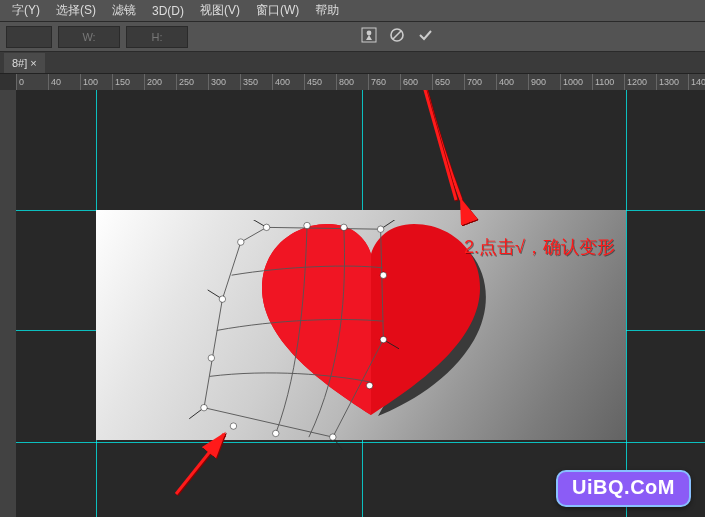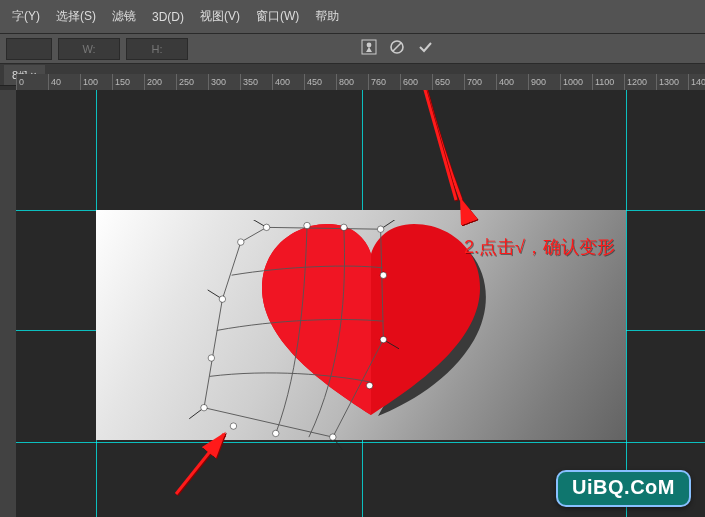--- a/index.html
+++ b/index.html
@@ -7,21 +7,21 @@
     width: 705px;
     height: 517px;
     background: #323232;
     font-family: "Microsoft YaHei", sans-serif;
     overflow: hidden;
     position: relative;
     color: #ccc;
     font-size: 12px;
   }
   .menubar {
-    height: 34px;
+    height: 22px;
     background: #535353;
     display: flex;
     align-items: center;
     padding-left: 4px;
     border-bottom: 1px solid #2a2a2a;
   }
   .menubar span {
     padding: 0 8px;
     font-size: 12px;
     color: #ddd;
@@ -133,21 +133,21 @@
   .annot {
     position: absolute;
     color: #ff1a1a;
     font-size: 18px;
     font-weight: 500;
     text-shadow: 1px 1px 0 rgba(0,0,0,.4);
   }
   .watermark {
     position: absolute;
     right: 14px; bottom: 10px;
-    background: #0f766e;
+    background: #8b5cf6;
     border: 2px solid #88c0ff;
     border-radius: 10px;
     padding: 4px 14px 6px;
     color: #fff;
     font-weight: 700;
     font-size: 20px;
     font-family: "Arial Black", Arial, sans-serif;
     letter-spacing: 0.5px;
     box-shadow: 0 2px 5px rgba(0,0,0,.4);
   }

